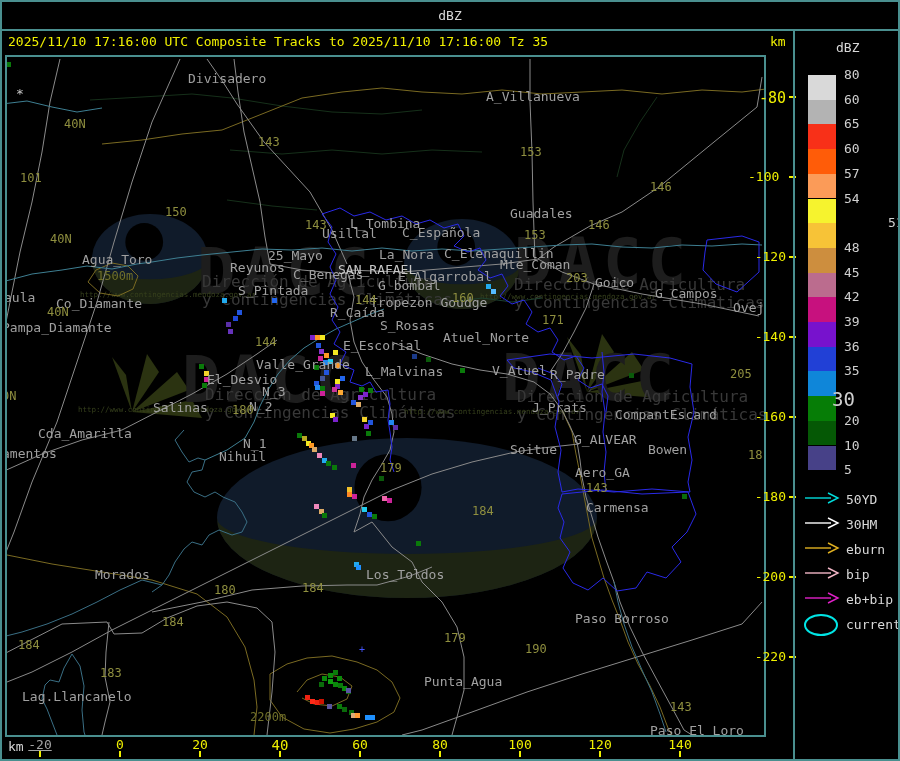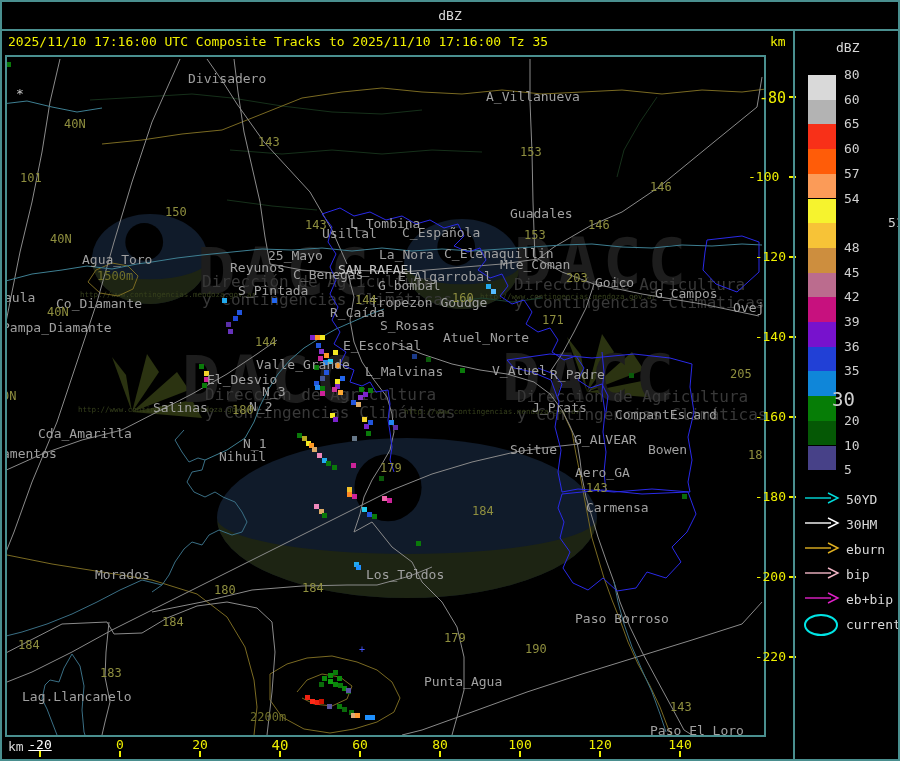--- a/index.html
+++ b/index.html
@@ -323,21 +323,21 @@
     <div style="position: absolute; left: 789px; top: 416px; width: 7px; height: 2px; background: rgb(240, 240, 0);"></div>
     <div style="position: absolute; left: 748px; top: 489px; width: 38px; text-align: right; color: rgb(240, 240, 0); font-size: 13px;">-180</div>
     <div style="position: absolute; left: 789px; top: 496px; width: 7px; height: 2px; background: rgb(240, 240, 0);"></div>
     <div style="position: absolute; left: 748px; top: 569px; width: 38px; text-align: right; color: rgb(240, 240, 0); font-size: 13px;">-200</div>
     <div style="position: absolute; left: 789px; top: 576px; width: 7px; height: 2px; background: rgb(240, 240, 0);"></div>
     <div style="position: absolute; left: 748px; top: 649px; width: 38px; text-align: right; color: rgb(240, 240, 0); font-size: 13px;">-220</div>
     <div style="position: absolute; left: 789px; top: 656px; width: 7px; height: 2px; background: rgb(240, 240, 0);"></div>
   </div>
 <div id="bottom-axis" class="abs">
     <div style="position: absolute; left: 8px; top: 739px; color: rgb(216, 216, 216); font-size: 13px;">km</div>
-    <div style="position: absolute; left: 20px; top: 737px; width: 40px; text-align: center; color: #ffffff; font-size: 13px; text-decoration: underline;">-20</div>
+    <div style="position: absolute; left: 20px; top: 737px; width: 40px; text-align: center; color: #a3a3a3; font-size: 13px; text-decoration: underline;">-20</div>
     <div style="position: absolute; left: 39px; top: 751px; width: 2px; height: 6px; background: rgb(240, 240, 0);"></div>
     <div style="position: absolute; left: 100px; top: 737px; width: 40px; text-align: center; color: rgb(240, 240, 0); font-size: 13px;">0</div>
     <div style="position: absolute; left: 119px; top: 751px; width: 2px; height: 6px; background: rgb(240, 240, 0);"></div>
     <div style="position: absolute; left: 180px; top: 737px; width: 40px; text-align: center; color: rgb(240, 240, 0); font-size: 13px;">20</div>
     <div style="position: absolute; left: 199px; top: 751px; width: 2px; height: 6px; background: rgb(240, 240, 0);"></div>
     <div style="position: absolute; left: 260px; top: 737px; width: 40px; text-align: center; color: rgb(240, 240, 0); font-size: 14px;">40</div>
     <div style="position: absolute; left: 279px; top: 751px; width: 2px; height: 6px; background: rgb(240, 240, 0);"></div>
     <div style="position: absolute; left: 340px; top: 737px; width: 40px; text-align: center; color: rgb(240, 240, 0); font-size: 13px;">60</div>
     <div style="position: absolute; left: 359px; top: 751px; width: 2px; height: 6px; background: rgb(240, 240, 0);"></div>
     <div style="position: absolute; left: 420px; top: 737px; width: 40px; text-align: center; color: rgb(240, 240, 0); font-size: 13px;">80</div>

